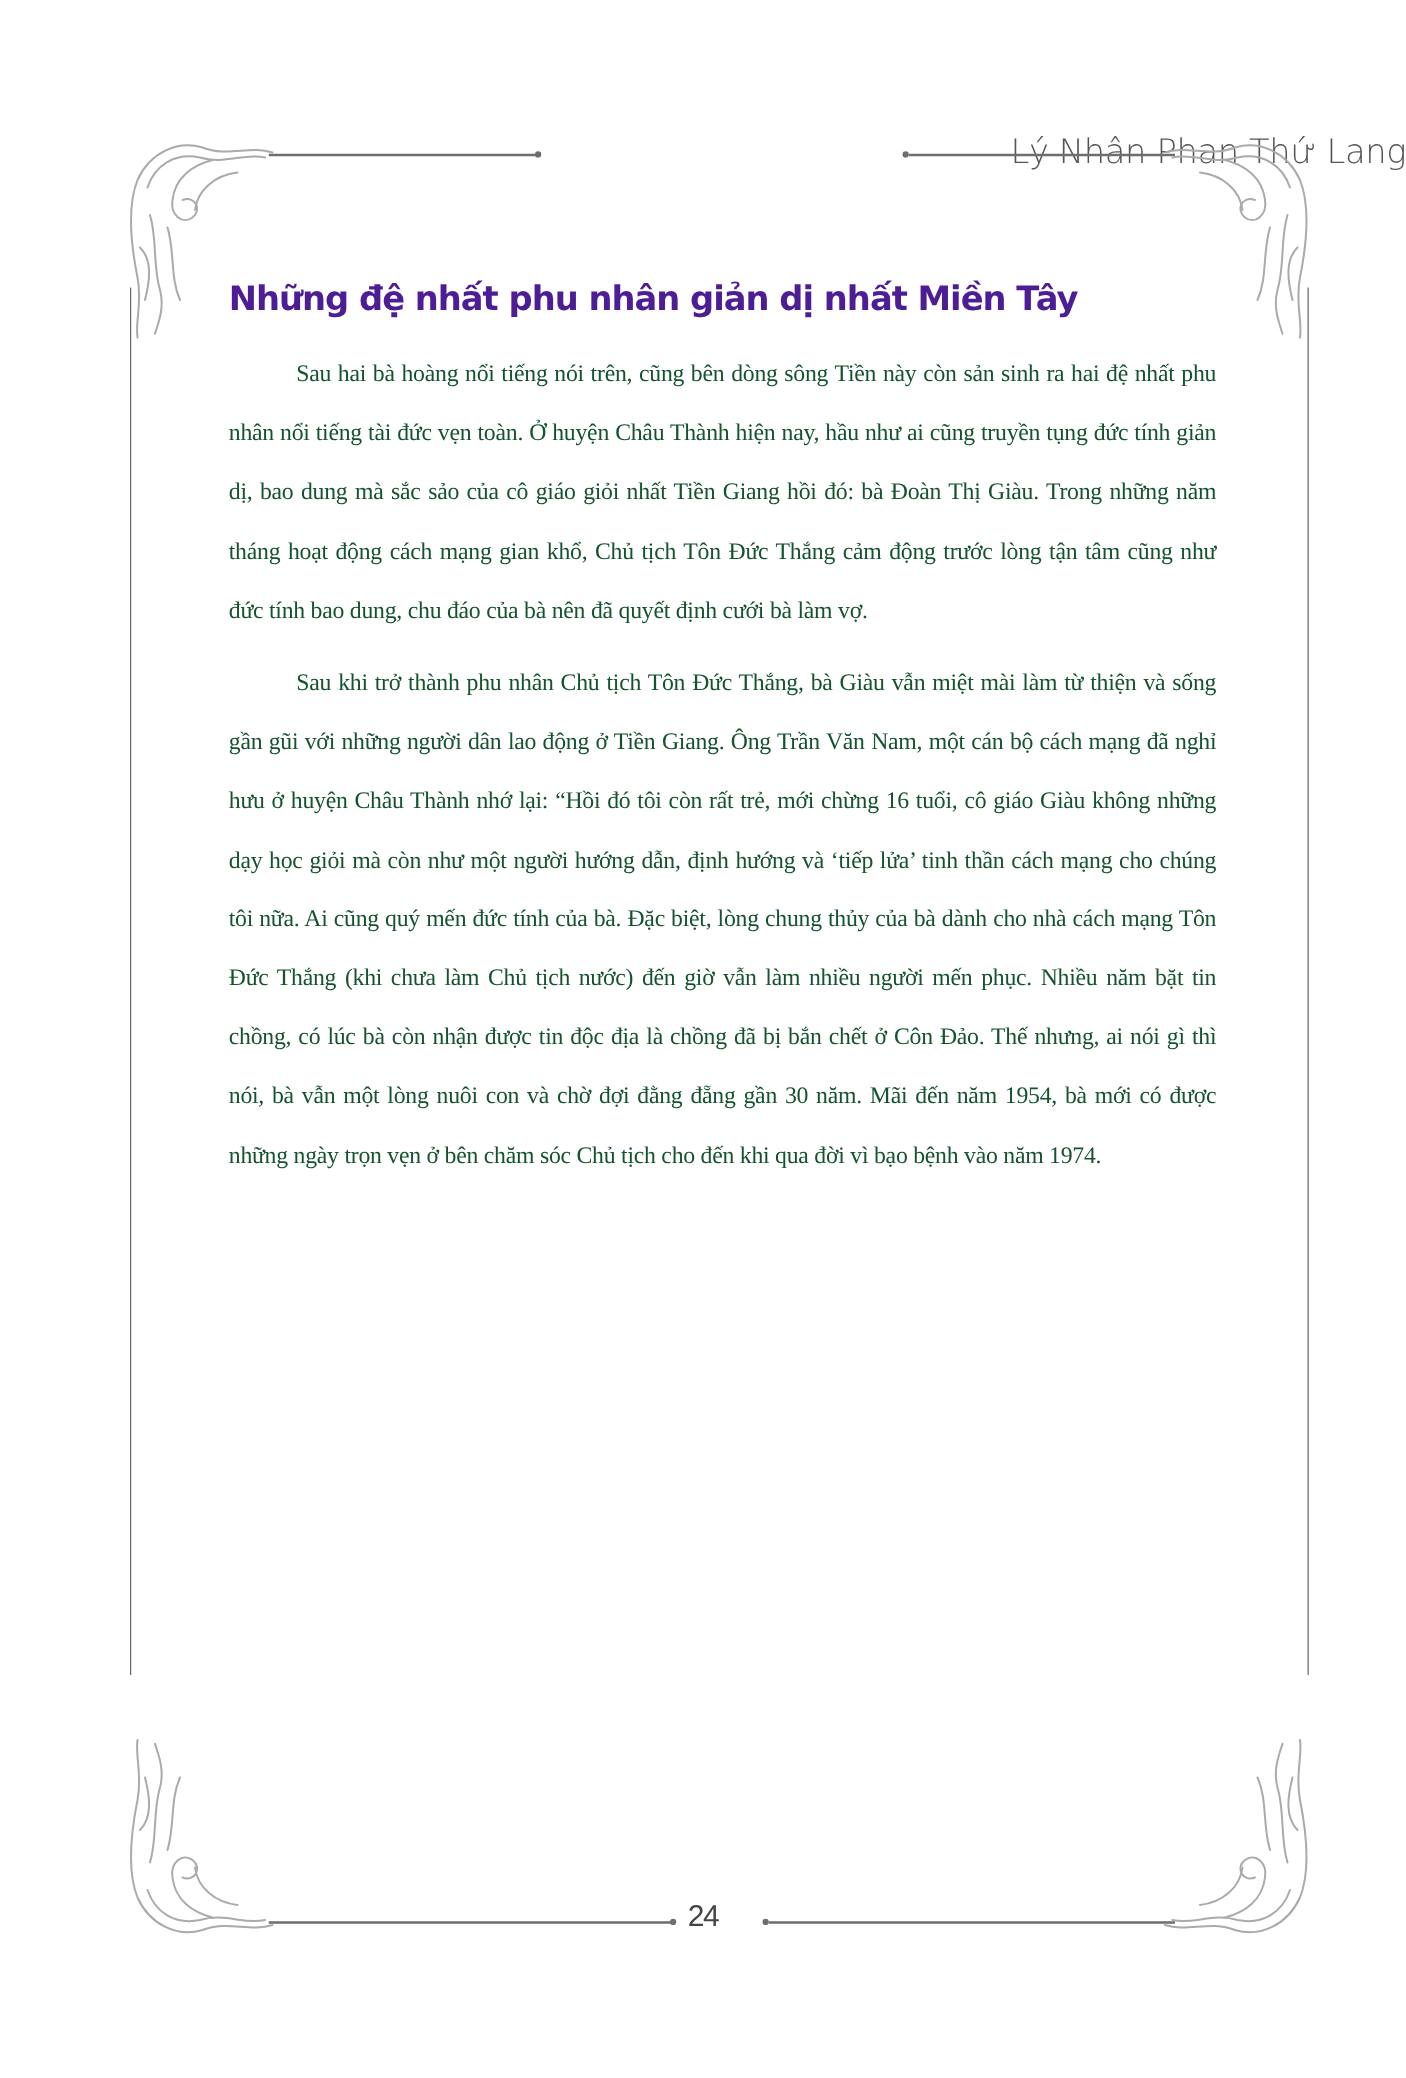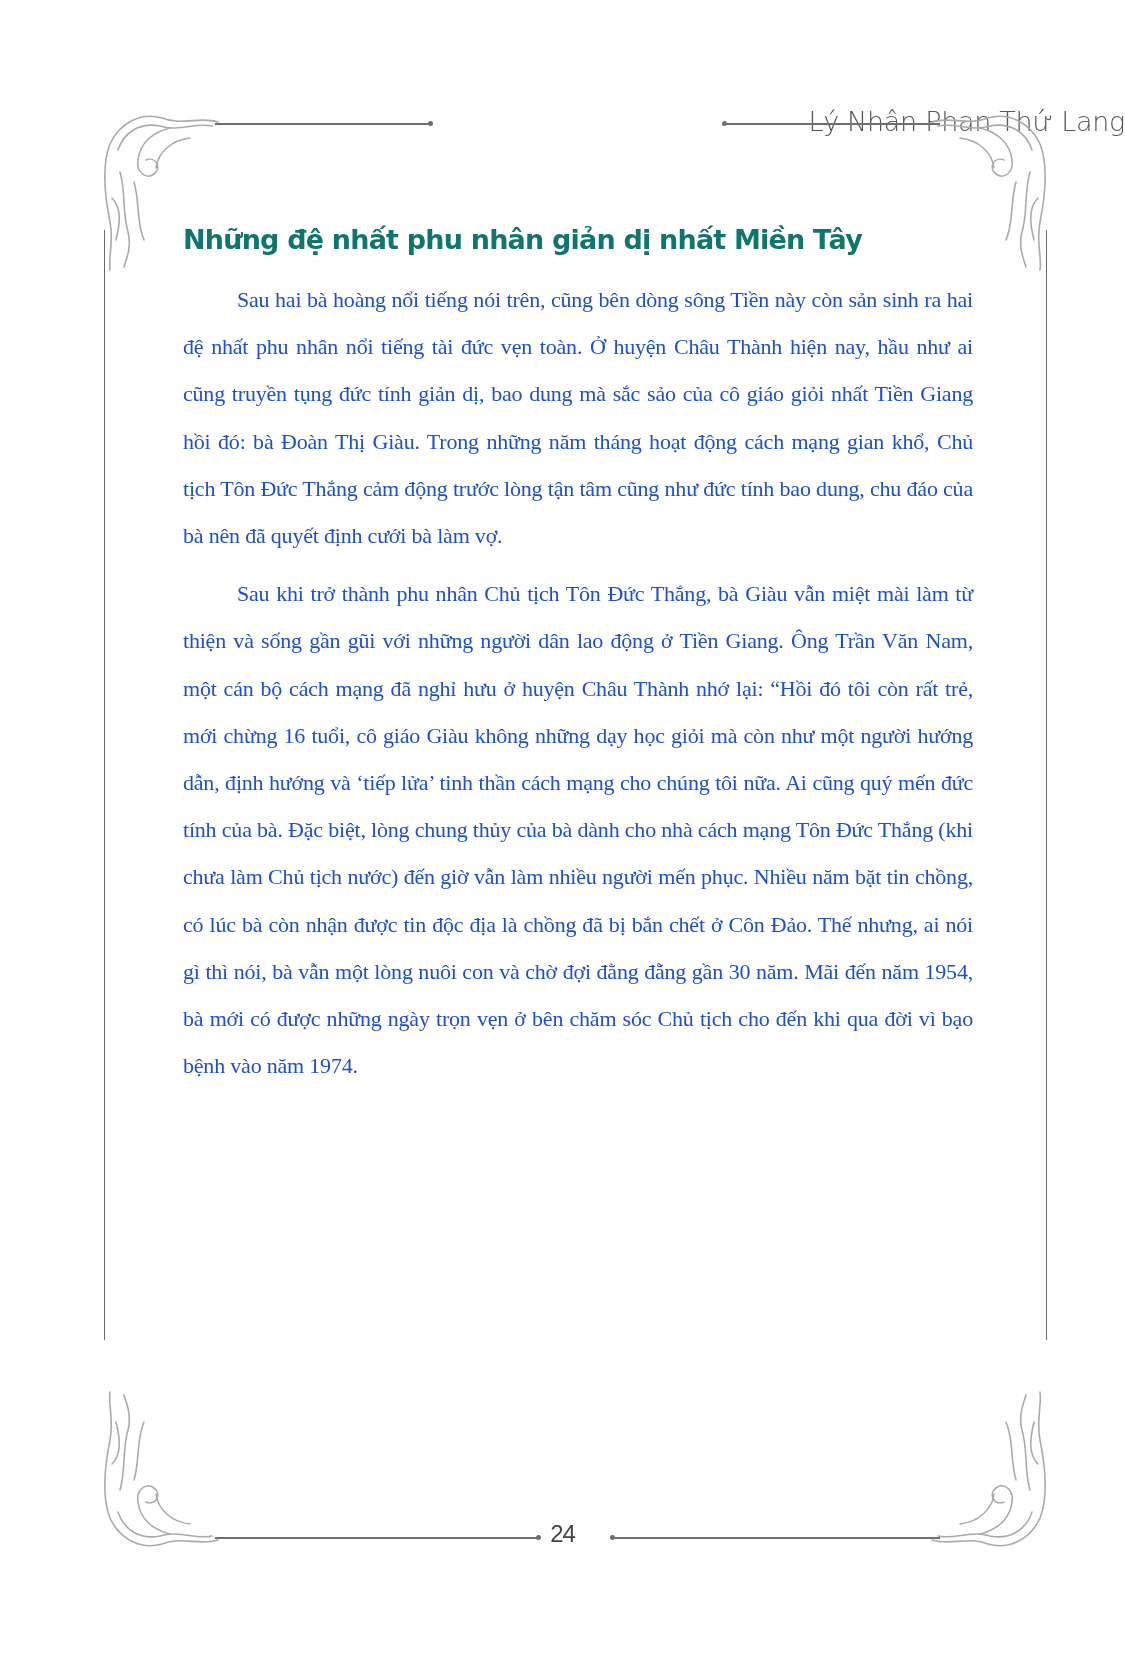--- a/index.html
+++ b/index.html
@@ -20,25 +20,25 @@
     position: absolute; top: 1520px; left: 0; width: 1125px; text-align: center;
     font-family: Liberation Sans, sans-serif; font-size: 24px; color: #444; letter-spacing: -1px;
   }
 
   .ornament { position: absolute; width: 120px; height: 160px; }
   .ornament svg { width: 100%; height: 100%; }
 
   .content { position: absolute; left: 183px; top: 220px; width: 790px; }
   .section-title {
     font-family: "DejaVu Sans", sans-serif; font-weight: bold; font-size: 27px;
-    color: #0f766e; margin: 0 0 16px 0; letter-spacing: -0.8px; line-height: 40px;
+    color: #4c1d95; margin: 0 0 16px 0; letter-spacing: -0.8px; line-height: 40px;
   }
   .para {
-    font-family: "Liberation Serif", serif; font-size: 22px; line-height: 47.2px;
-    color: #1d4ed8; text-align: justify; text-indent: 54px; margin: 0 0 11px 0;
+    font-family: "Liberation Serif", serif; font-size: 19px; line-height: 47.2px;
+    color: #14532d; text-align: justify; text-indent: 54px; margin: 0 0 11px 0;
     letter-spacing: -0.2px;
   }
 </style>
 </head>
 <body>
 
 <div class="page">
 
   <div class="frame-vline" style="left:104px; top:230px; height:1110px;"></div>
   <div class="frame-vline" style="left:1046px; top:230px; height:1110px;"></div>

